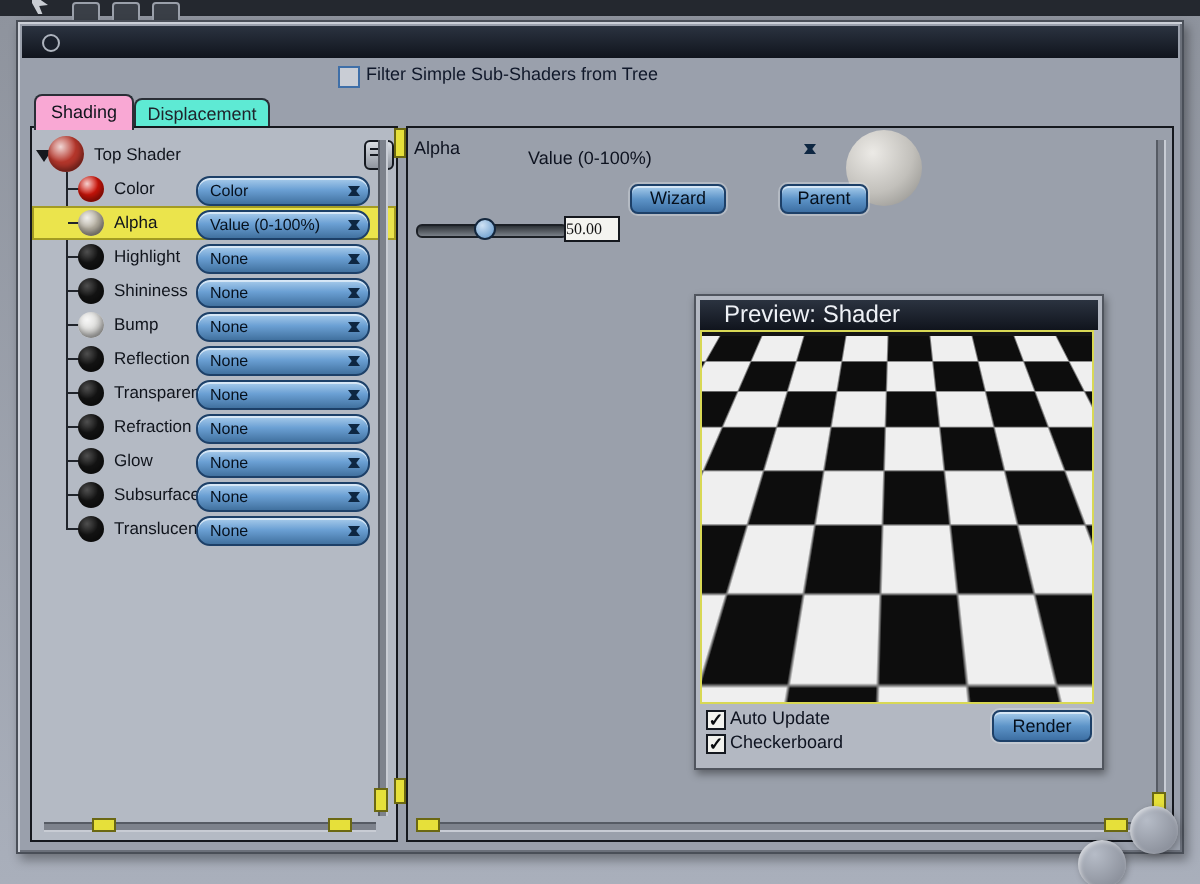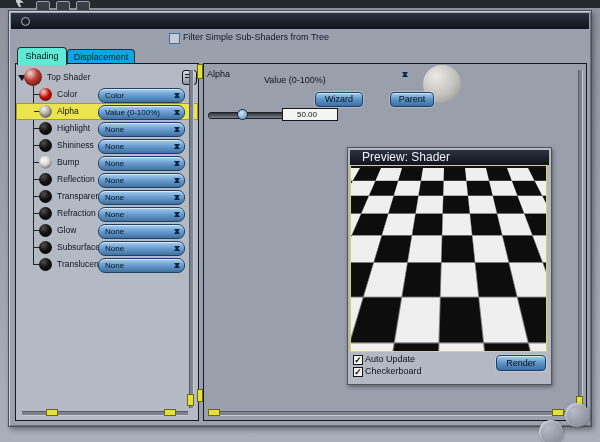--- a/index.html
+++ b/index.html
@@ -21,22 +21,22 @@
   .win-dot{left:10px;top:4px;width:7px;height:7px;border-radius:50%;
     border:1px solid #aeb4be;background:#1a202b;}
   .title-text{left:32px;top:0;height:16px;line-height:16px;color:#e9edf4;font-size:10px;letter-spacing:.3px;}
   
   .cb{width:9px;height:9px;background:#c9cdd5;border:1px solid #3f6fa8;}
   .filter-cb{left:160px;top:22px;}
   .filter-label{left:174px;top:20px;font-size:9px;color:#10182a;line-height:12px;}
   
   .tab{font-size:9px;color:#10141c;text-align:center;border:1px solid #2a2e36;border-bottom:none;
     border-radius:4px 4px 0 0;}
-  .tab-active{left:8px;top:36px;width:48px;height:17px;line-height:16px;background:#5eead4;z-index:3;}
-  .tab-inactive{left:58px;top:38px;width:66px;height:15px;line-height:14px;background:#0ea5e9;color:#20242c;}
+  .tab-active{left:8px;top:36px;width:48px;height:17px;line-height:16px;background:#f9a8d4;z-index:3;}
+  .tab-inactive{left:58px;top:38px;width:66px;height:15px;line-height:14px;background:#5eead4;color:#20242c;}
   
   .panel{border:1px solid #15181e;}
   #left-panel{left:6px;top:52px;width:182px;height:356px;background:#b4bac4;z-index:2;}
   #right-panel{left:194px;top:52px;width:382px;height:356px;background:#9aa0ab;}
   .split-stripe{width:4px;background:#e6e03a;border:1px solid #6b6812;z-index:4;}
   
   .trunk{left:17px;top:22px;width:1px;height:179px;background:#20242b;}
   .tree-row{left:0;right:0;height:17px;position:absolute;}
   .tree-row.hl{background:#ebe44c;box-shadow:inset 0 0 0 1px #a39b23;}
   .tick{left:18px;top:8px;width:6px;height:1px;background:#20242b;position:absolute;}
@@ -62,21 +62,21 @@
   .hdr-label{font-size:9px;color:#0e1320;}
   .btn{border:1px solid #1d4068;border-radius:4px;background:linear-gradient(#a8cdec,#5d94c8 50%,#3d6fa3);
     box-shadow:inset 0 1px 0 rgba(255,255,255,.55),0 0 0 1px rgba(230,234,240,.35);
     font-size:9px;color:#06101c;text-align:center;}
   .sphere-preview{border-radius:50%;
     background:radial-gradient(circle at 35% 30%,#eceae6,#c2c0bb 55%,#8f8e8a 95%);}
   .slider-track{background:linear-gradient(#2e3338,#7a8088);border:1px solid #1c2026;border-radius:3px;}
   .slider-handle{border-radius:50%;border:1px solid #14273d;
     background:radial-gradient(circle at 35% 30%,#cfe2f4,#5d94c8);}
   .valbox{position:absolute;border:1px solid #15181e;background:#f4f4f0;font-size:8px;
-    font-family:Liberation Sans, sans-serif;padding:0 14px;color:#111;}
+    font-family:Liberation Serif, serif;padding:0 0;color:#111;}
   
   #preview-win{left:143px;top:83px;width:203px;height:236px;background:#b3b8c2;border:1px solid #50555e;
     box-shadow:1px 2px 4px rgba(0,0,0,.4);}
   .pv-title{left:2px;top:2px;width:199px;height:15px;background:linear-gradient(#2b3340,#10141d);}
   .pv-title-text{left:12px;top:0;height:15px;line-height:15px;font-size:12px;color:#eef1f6;}
   .pv-img{left:2px;top:17px;width:195px;height:185px;border:1px solid #d8d855;background:#151515;overflow:hidden;}
   .pv-floor{position:absolute;left:-200%;top:2px;width:500%;height:300%;
     background:repeating-conic-gradient(var(--floor-dark) 0% 25%,var(--floor-light) 0% 50%);
     background-size:42px 42px;
     transform:perspective(230px) rotateX(56deg);transform-origin:50% 0;}

